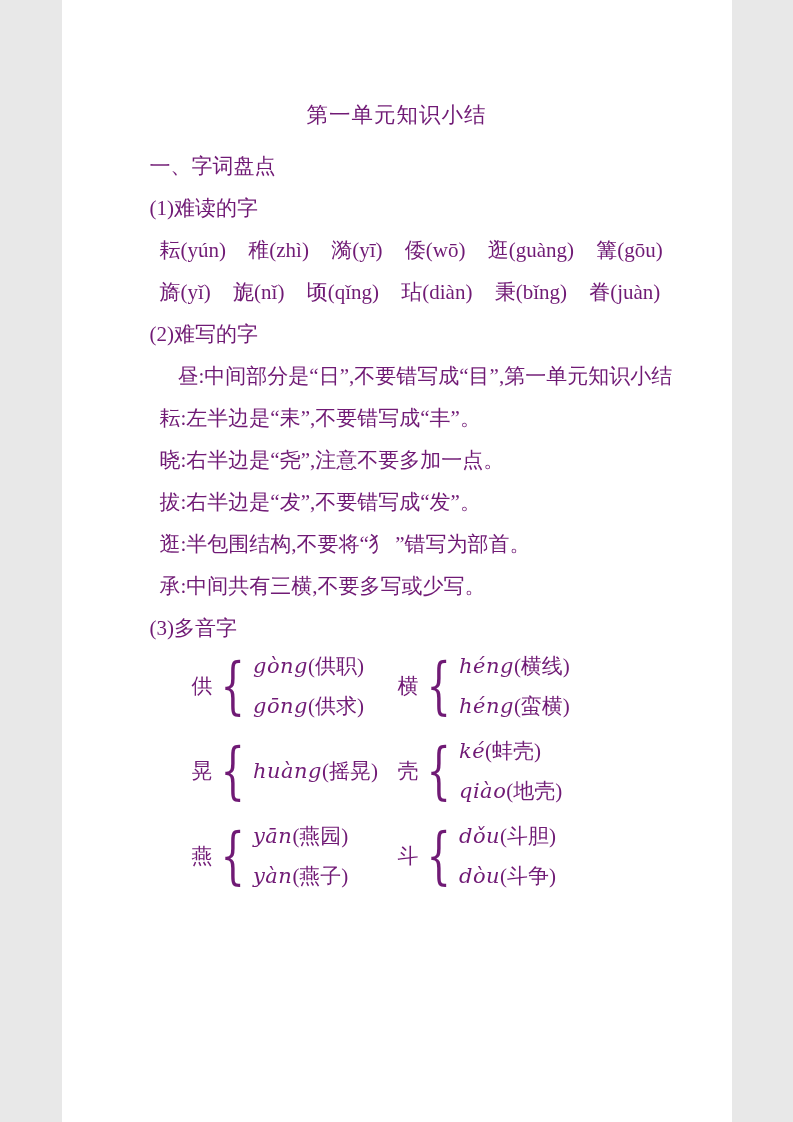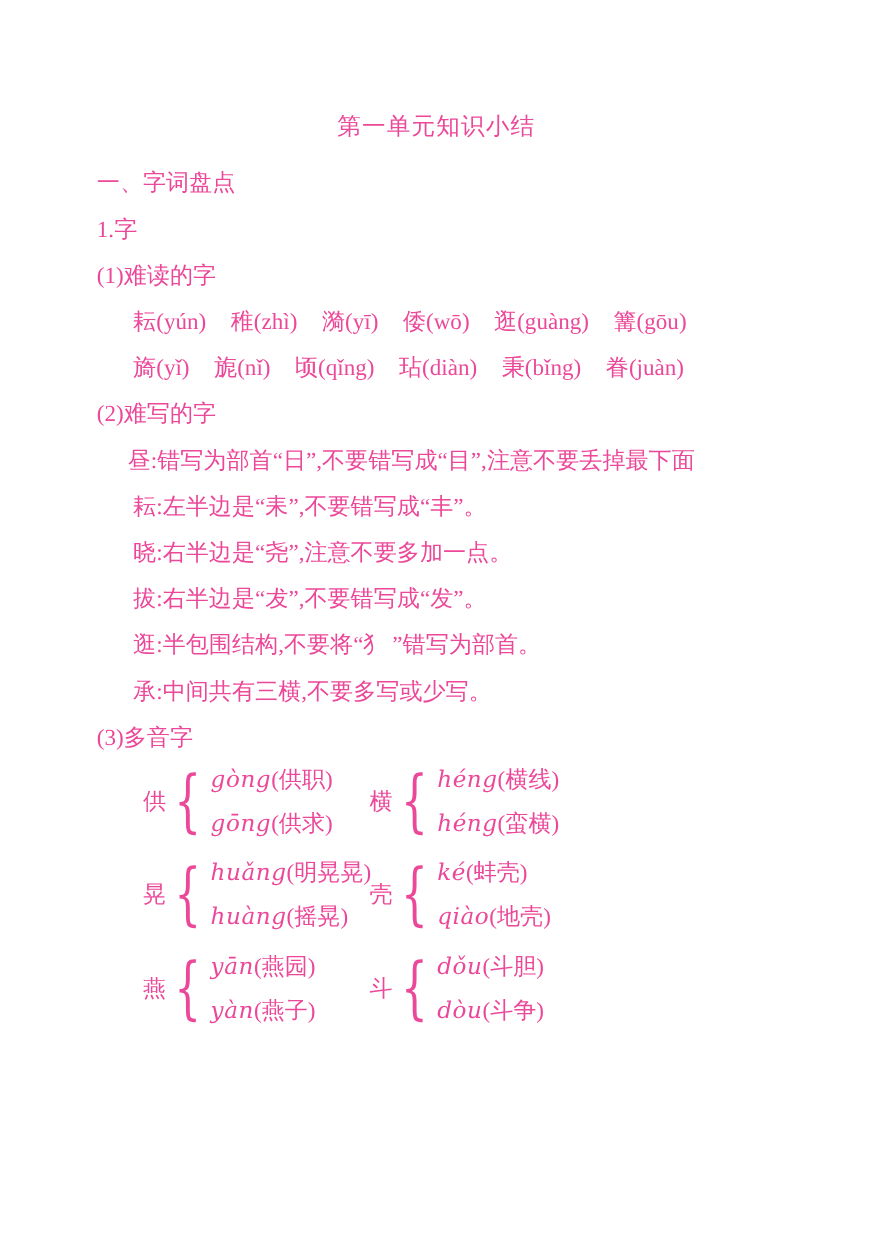--- a/index.html
+++ b/index.html
@@ -1,24 +1,24 @@
 <!DOCTYPE html>
 <html><head>
 <meta charset="utf-8">
 <style>
   html, body {
     margin: 0;
     padding: 0;
     background: #e8e8e8;
   }
   .page {
-    width: 793px;
+    width: 670px;
     height: 1122px;
     background: #ffffff;
-    color: #ec4899;
+    color: #701a75;
     font-family: "Liberation Serif", "DejaVu Serif", serif;
     font-size: 21px;
     overflow: hidden;
     margin: 0 auto;
     box-sizing: border-box;
   }
   .title {
     padding-top: 98px;
     text-align: center;
     font-size: 21.5px;
@@ -28,21 +28,21 @@
   .content {
     margin-top: 13px;
     padding-left: 88px;
     padding-right: 90px;
   }
   .line {
     line-height: 42px;
     white-space: nowrap;
   }
   .indent {
-    margin-left: 33px;
+    margin-left: 10px;
   }
   .pinyin-line .py-entry {
     margin-right: 17px;
     display: inline-block;
   }
   .note {
     margin-left: 28px;
     line-height: 42px;
     white-space: nowrap;
   }
@@ -94,21 +94,20 @@
 </style>
 </head>
 <body>
 
 <div class="page">
   <div class="title">第一单元知识小结</div>
 
   <div class="content">
 
     <div class="line">一、字词盘点</div>
-    <div class="line">1.字</div>
 
     <div class="line">(1)难读的字</div>
 
     <div class="line indent pinyin-line">
       <span class="py-entry">耘(yún)</span>
       <span class="py-entry">稚(zhì)</span>
       <span class="py-entry">漪(yī)</span>
       <span class="py-entry">倭(wō)</span>
       <span class="py-entry">逛(guàng)</span>
       <span class="py-entry">篝(gōu)</span>
@@ -118,21 +117,21 @@
       <span class="py-entry">旎(nǐ)</span>
       <span class="py-entry">顷(qǐng)</span>
       <span class="py-entry">玷(diàn)</span>
       <span class="py-entry">秉(bǐng)</span>
       <span class="py-entry">眷(juàn)</span>
     </div>
 
     <div class="line">(2)难写的字</div>
 
     <div class="note">
-      <span class="note-label">昼:</span><span>错写为部首“日”,不要错写成“目”,注意不要丢掉最下面</span>
+      <span class="note-label">昼:</span><span>中间部分是“日”,不要错写成“目”,第一单元知识小结</span>
     </div>
     <div class="line indent">
       <span class="note-label">耘:</span><span>左半边是“耒”,不要错写成“丰”。</span>
     </div>
     <div class="line indent">
       <span class="note-label">晓:</span><span>右半边是“尧”,注意不要多加一点。</span>
     </div>
     <div class="line indent">
       <span class="note-label">拔:</span><span>右半边是“犮”,不要错写成“发”。</span>
     </div>
@@ -164,21 +163,20 @@
             <div class="reading"><span class="py">héng</span><span>(蛮横)</span></div>
           </div>
         </div>
       </div>
 
       <div class="poly-row">
         <div class="poly-group col-left">
           <span class="poly-char">晃</span>
           <span class="brace">{</span>
           <div class="readings">
-            <div class="reading"><span class="py">huǎng</span><span>(明晃晃)</span></div>
             <div class="reading"><span class="py">huàng</span><span>(摇晃)</span></div>
           </div>
         </div>
         <div class="poly-group">
           <span class="poly-char">壳</span>
           <span class="brace">{</span>
           <div class="readings">
             <div class="reading"><span class="py">ké</span><span>(蚌壳)</span></div>
             <div class="reading"><span class="py">qiào</span><span>(地壳)</span></div>
           </div>

